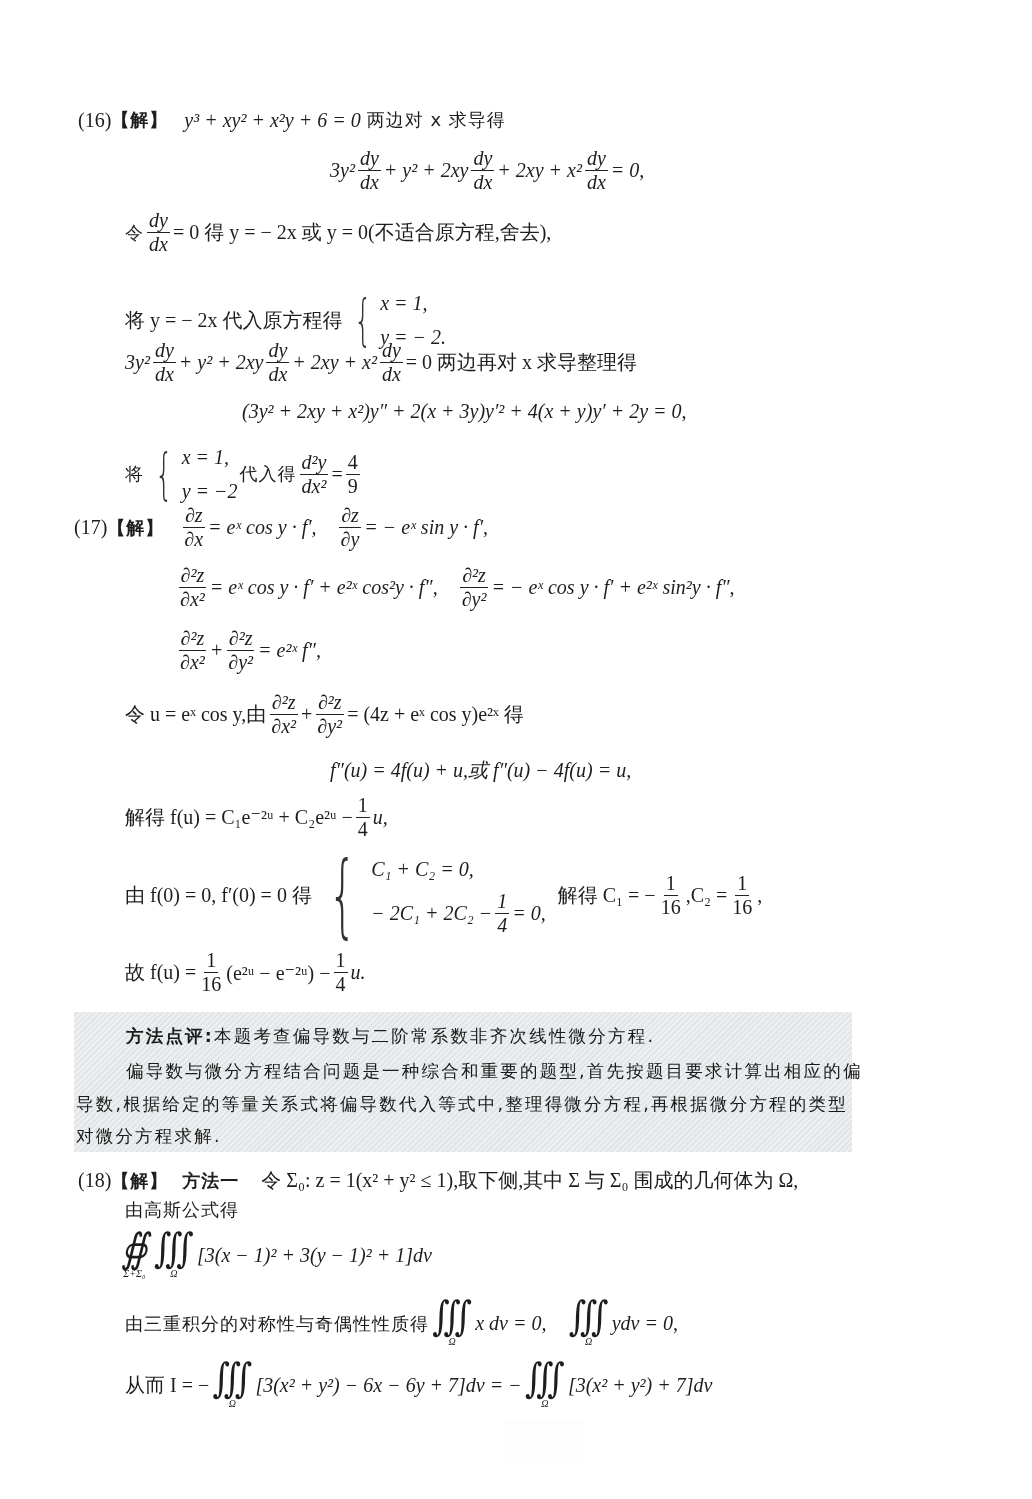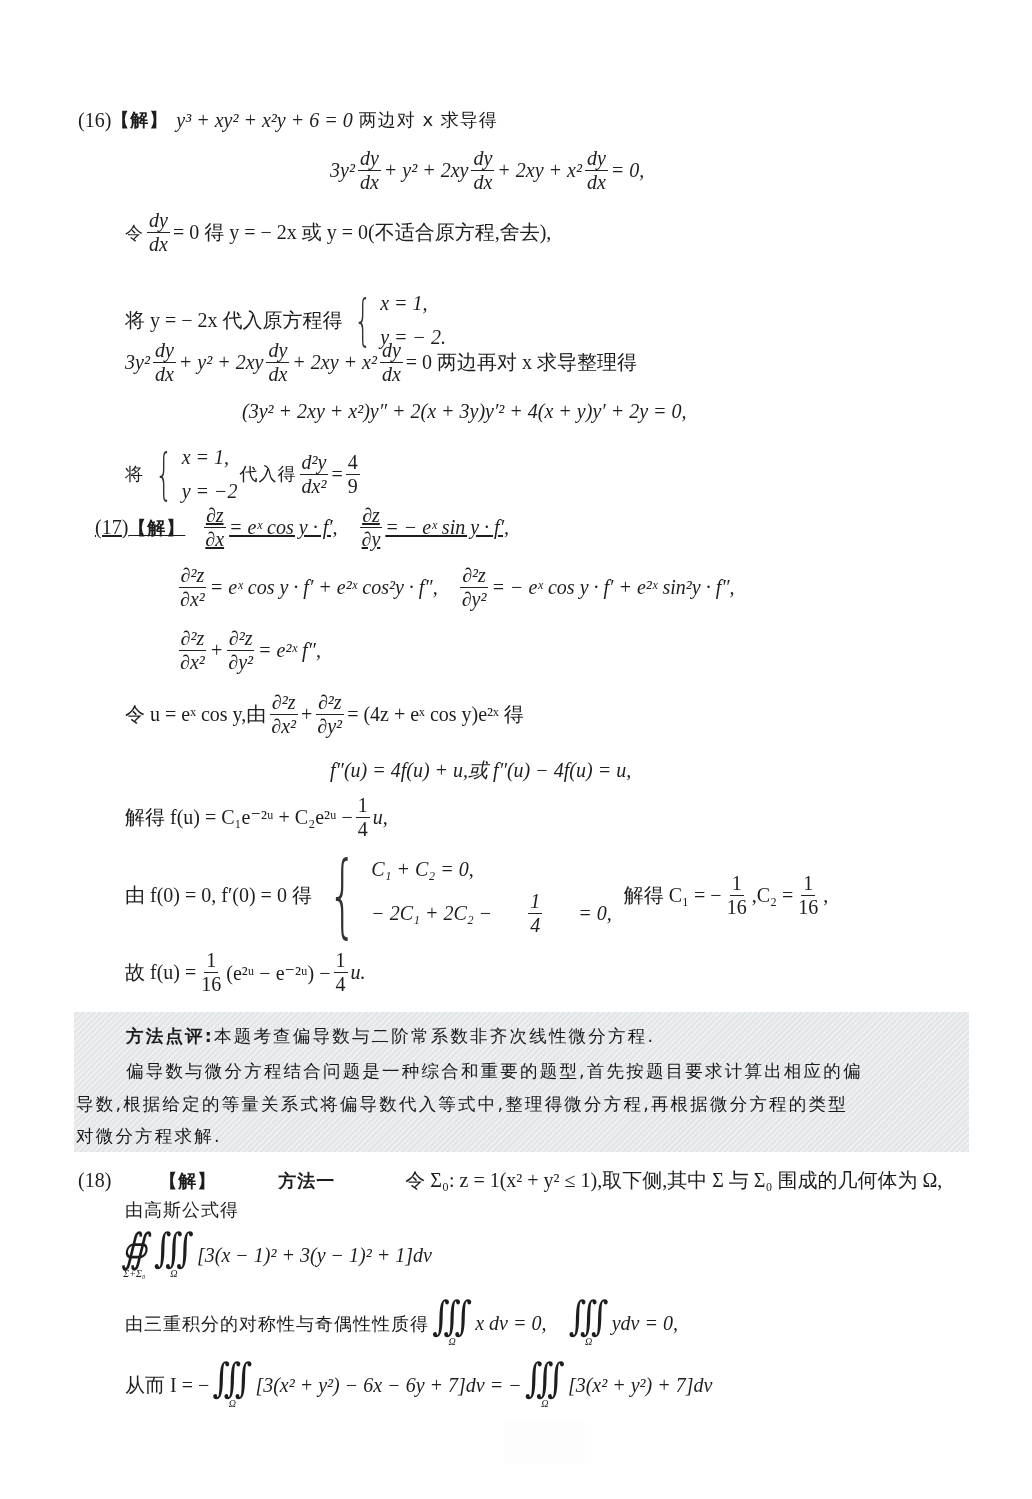--- a/index.html
+++ b/index.html
@@ -15,34 +15,34 @@
   .frac { display:inline-flex; flex-direction:column; align-items:center; vertical-align:middle; margin:0 3px; line-height:1.05; }
   .frac .num { padding:0 2px 1px 2px; border-bottom:1px solid #222; }
   .frac .den { padding:1px 2px 0 2px; }
   .brace { display:inline-flex; align-items:center; margin:0 2px; }
   .brace .bch { font-size:56px; font-weight:100; transform:scaleX(0.5); line-height:1; color:#333; font-family:"DejaVu Sans", sans-serif; }
   .cases { display:inline-flex; flex-direction:column; line-height:1.7; }
   .intg { display:inline-flex; flex-direction:column; align-items:center; vertical-align:middle; margin:0 3px; }
   .intg .sym { font-size:34px; line-height:1; letter-spacing:-14px; padding-right:14px; transform:scaleY(1.2); }
   .intg .lim { font-size:10px; font-style:italic; margin-top:2px; }
   .review {
-    position:absolute; left:74px; top:1012px; width:895px; height:140px;
+    position:absolute; left:74px; top:1012px; width:778px; height:140px;
     background:#e7eaec;
     background-image:repeating-linear-gradient(135deg, rgba(255,255,255,0.25) 0 2px, rgba(0,0,0,0.02) 2px 4px);
   }
   .review .rl { position:absolute; white-space:nowrap; font-family:"DejaVu Sans", "Liberation Sans", sans-serif; font-size:17.5px; letter-spacing:2.2px; color:#1a1a1a; }
   .ph { position:absolute; left:505px; top:1420px; width:80px; height:44px; background:#fdfdfd; }
 </style>
 </head>
 <body>
 
 <div class="line" style="left:78px; top:108px;">
   <span class="m">(16)</span>
   <span class="cn b">【解】</span>
-  <span class="m i" style="margin-left:8px;">y³ + xy² + x²y + 6 = 0</span>
+  <span class="m i" style="margin-left:16px;">y³ + xy² + x²y + 6 = 0</span>
   <span class="cn" style="margin-left:6px;">两边对 x 求导得</span>
 </div>
 
 <div class="line m i" style="left:330px; top:148px;">
   <span>3y²</span>
   <span class="frac">
       <span class="num">dy</span>
       <span class="den">dx</span>
     </span>
   <span>+ y² + 2xy</span>
@@ -115,21 +115,21 @@
       <span class="num">d²y</span>
       <span class="den">dx²</span>
     </span>
   <span class="m">=</span>
   <span class="frac m">
       <span class="num">4</span>
       <span class="den">9</span>
     </span>
 </div>
 
-<div class="line" style="left:95px; top:505px;text-decoration:underline;">
+<div class="line" style="left:74px; top:505px;">
   <span class="m">(17)</span>
   <span class="cn b">【解】</span>
   <span class="frac m i" style="margin-left:18px;">
       <span class="num">∂z</span>
       <span class="den">∂x</span>
     </span>
   <span class="m i">= eˣ cos y · f′,</span>
   <span class="frac m i" style="margin-left:22px;">
       <span class="num">∂z</span>
       <span class="den">∂y</span>
@@ -189,21 +189,21 @@
     </span>
   <span class="i">u,</span>
 </div>
 
 <div class="line m" style="left:125px; top:850px;">
   <span>由 f(0) = 0, f′(0) = 0 得</span>
   <span class="brace">
     <span class="bch" style="font-size:90px;">{</span>
     <span class="cases i" style="line-height:1.4;">
       <span>C₁ + C₂ = 0,</span>
-      <span style="display:flex; align-items:center; margin-top:8px;gap:33px;">
+      <span style="display:flex; align-items:center; margin-top:8px;">
         <span>− 2C₁ + 2C₂ −</span>
         <span class="frac">
             <span class="num">1</span>
             <span class="den">4</span>
           </span>
         <span>= 0,</span>
       </span>
     </span>
   </span>
   <span style="margin-left:10px;">解得 C₁ = −</span>
@@ -235,21 +235,21 @@
 
 <div class="review">
   <div class="rl" style="left:52px; top:12px;">
     <span class="b">方法点评:</span><span>本题考查偏导数与二阶常系数非齐次线性微分方程.</span>
   </div>
   <div class="rl" style="left:52px; top:47px;">偏导数与微分方程结合问题是一种综合和重要的题型,首先按题目要求计算出相应的偏</div>
   <div class="rl" style="left:2px; top:80px;">导数,根据给定的等量关系式将偏导数代入等式中,整理得微分方程,再根据微分方程的类型</div>
   <div class="rl" style="left:2px; top:112px;">对微分方程求解.</div>
 </div>
 
-<div class="line" style="left:78px; top:1167px;gap:48px;">
+<div class="line" style="left:78px; top:1167px;">
   <span class="m">(18)</span>
   <span class="cn b">【解】</span>
   <span class="cn b" style="margin-left:14px;">方法一</span>
   <span class="m" style="margin-left:22px;">令 Σ₀: z = 1(x² + y² ≤ 1),取下侧,其中 Σ 与 Σ₀ 围成的几何体为 Ω,</span>
 </div>
 
 <div class="line" style="left:125px; top:1198px;">
   <span class="cn">由高斯公式得</span>
 </div>
 

